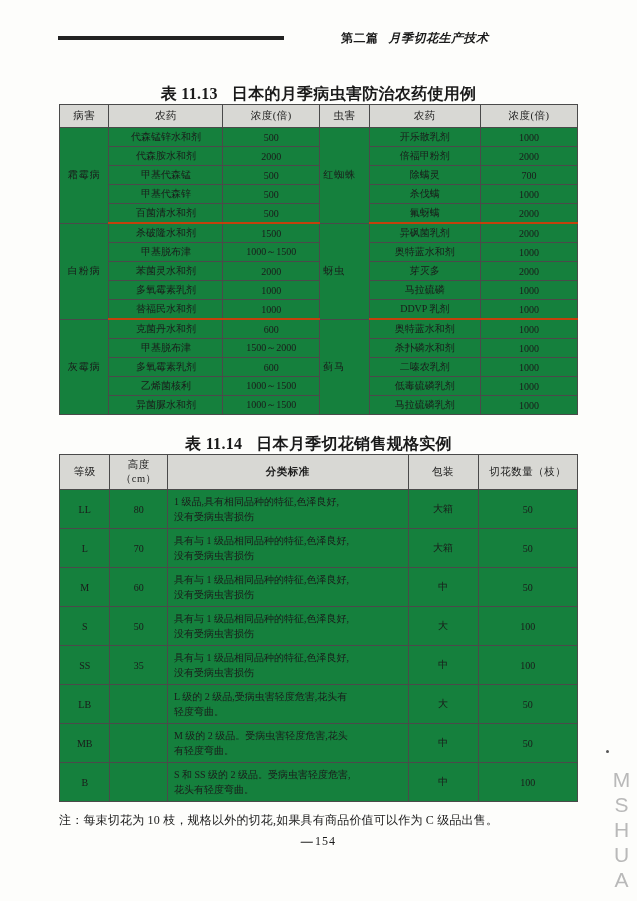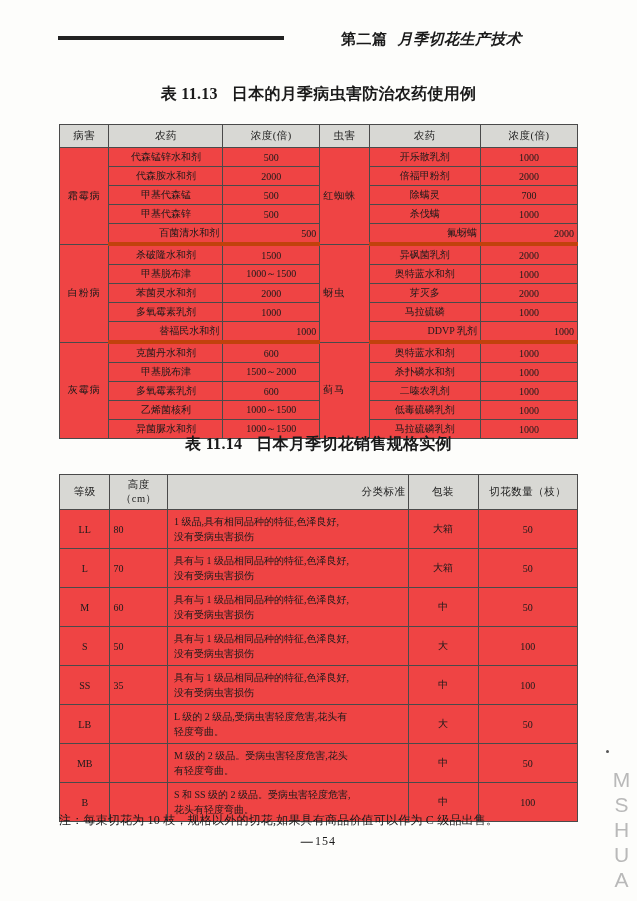--- a/index.html
+++ b/index.html
@@ -34,21 +34,21 @@
     top: 6px;
     left: 0;
     width: 226px;
     height: 4px;
     background: #222;
   }
   .header-text {
     position: absolute;
     top: 0;
     left: 283px;
-    font-size: 15px;
+    font-size: 12px;
     font-weight: bold;
     letter-spacing: 0.5px;
     white-space: nowrap;
   }
   .header-text .sect {
     margin-right: 10px;
   }
   .header-text .ttl {
     font-style: italic;
   }
@@ -71,22 +71,21 @@
   #cap-1114 {
     position: absolute;
     top: 434px;
     left: 0;
     width: 637px;
   }
   
   table {
     border-collapse: collapse;
     font-size: 10px;
-    background: #ef4444;
-    margin-top: 20px;
+    background: #15803d;
   }
   table td, table th {
     border: 1px solid #4a4a4a;
     padding: 1px 3px;
     font-weight: normal;
     vertical-align: middle;
   }
   .tbl-head td {
     background: #d8d8d4;
     text-align: center;
@@ -127,22 +126,21 @@
   }
   .c-chem2 {
     width: 113px;
     text-align: center;
   }
   .c-conc2 {
     width: 98px;
     text-align: center;
   }
   .grp-sep td {
-    border-bottom: 4px solid #c2410c;
-    text-align: right;
+    border-bottom: 2px solid #c2410c;
   }
   
   #table-1114 {
     position: absolute;
     top: 454px;
     left: 59px;
     width: 605px;
   }
   #table-1114 table {
     width: 519px;
@@ -152,21 +150,21 @@
   }
   #table-1114 .tbl-head td {
     height: 18px;
   }
   .g-grade {
     width: 46px;
     text-align: center;
   }
   .g-height {
     width: 52px;
-    text-align: left;
+    text-align: center;
   }
   .g-std {
     width: 250px;
     text-align: left;
     padding-left: 6px;
     line-height: 1.55;
   }
   .g-pack {
     width: 68px;
     text-align: center;
@@ -360,21 +358,21 @@
   <div class="caption" id="cap-1114">
     <span class="num">表 11.14</span><span>日本月季切花销售规格实例</span>
   </div>
 
   <div id="table-1114">
     <table>
       <tbody>
         <tr class="tbl-head">
           <td class="g-grade">等级</td>
           <td class="g-height">高度（cm）</td>
-          <td class="g-std" style="text-align:right;">分类标准</td>
+          <td class="g-std" style="text-align:center;font-weight:bold;">分类标准</td>
           <td class="g-pack">包装</td>
           <td class="g-qty">切花数量（枝）</td>
         </tr>
 
         <tr>
           <td class="g-grade">LL</td>
           <td class="g-height">80</td>
           <td class="g-std">
             <span class="l1">1 级品,具有相同品种的特征,色泽良好,</span>
             <span class="l2">没有受病虫害损伤</span>

